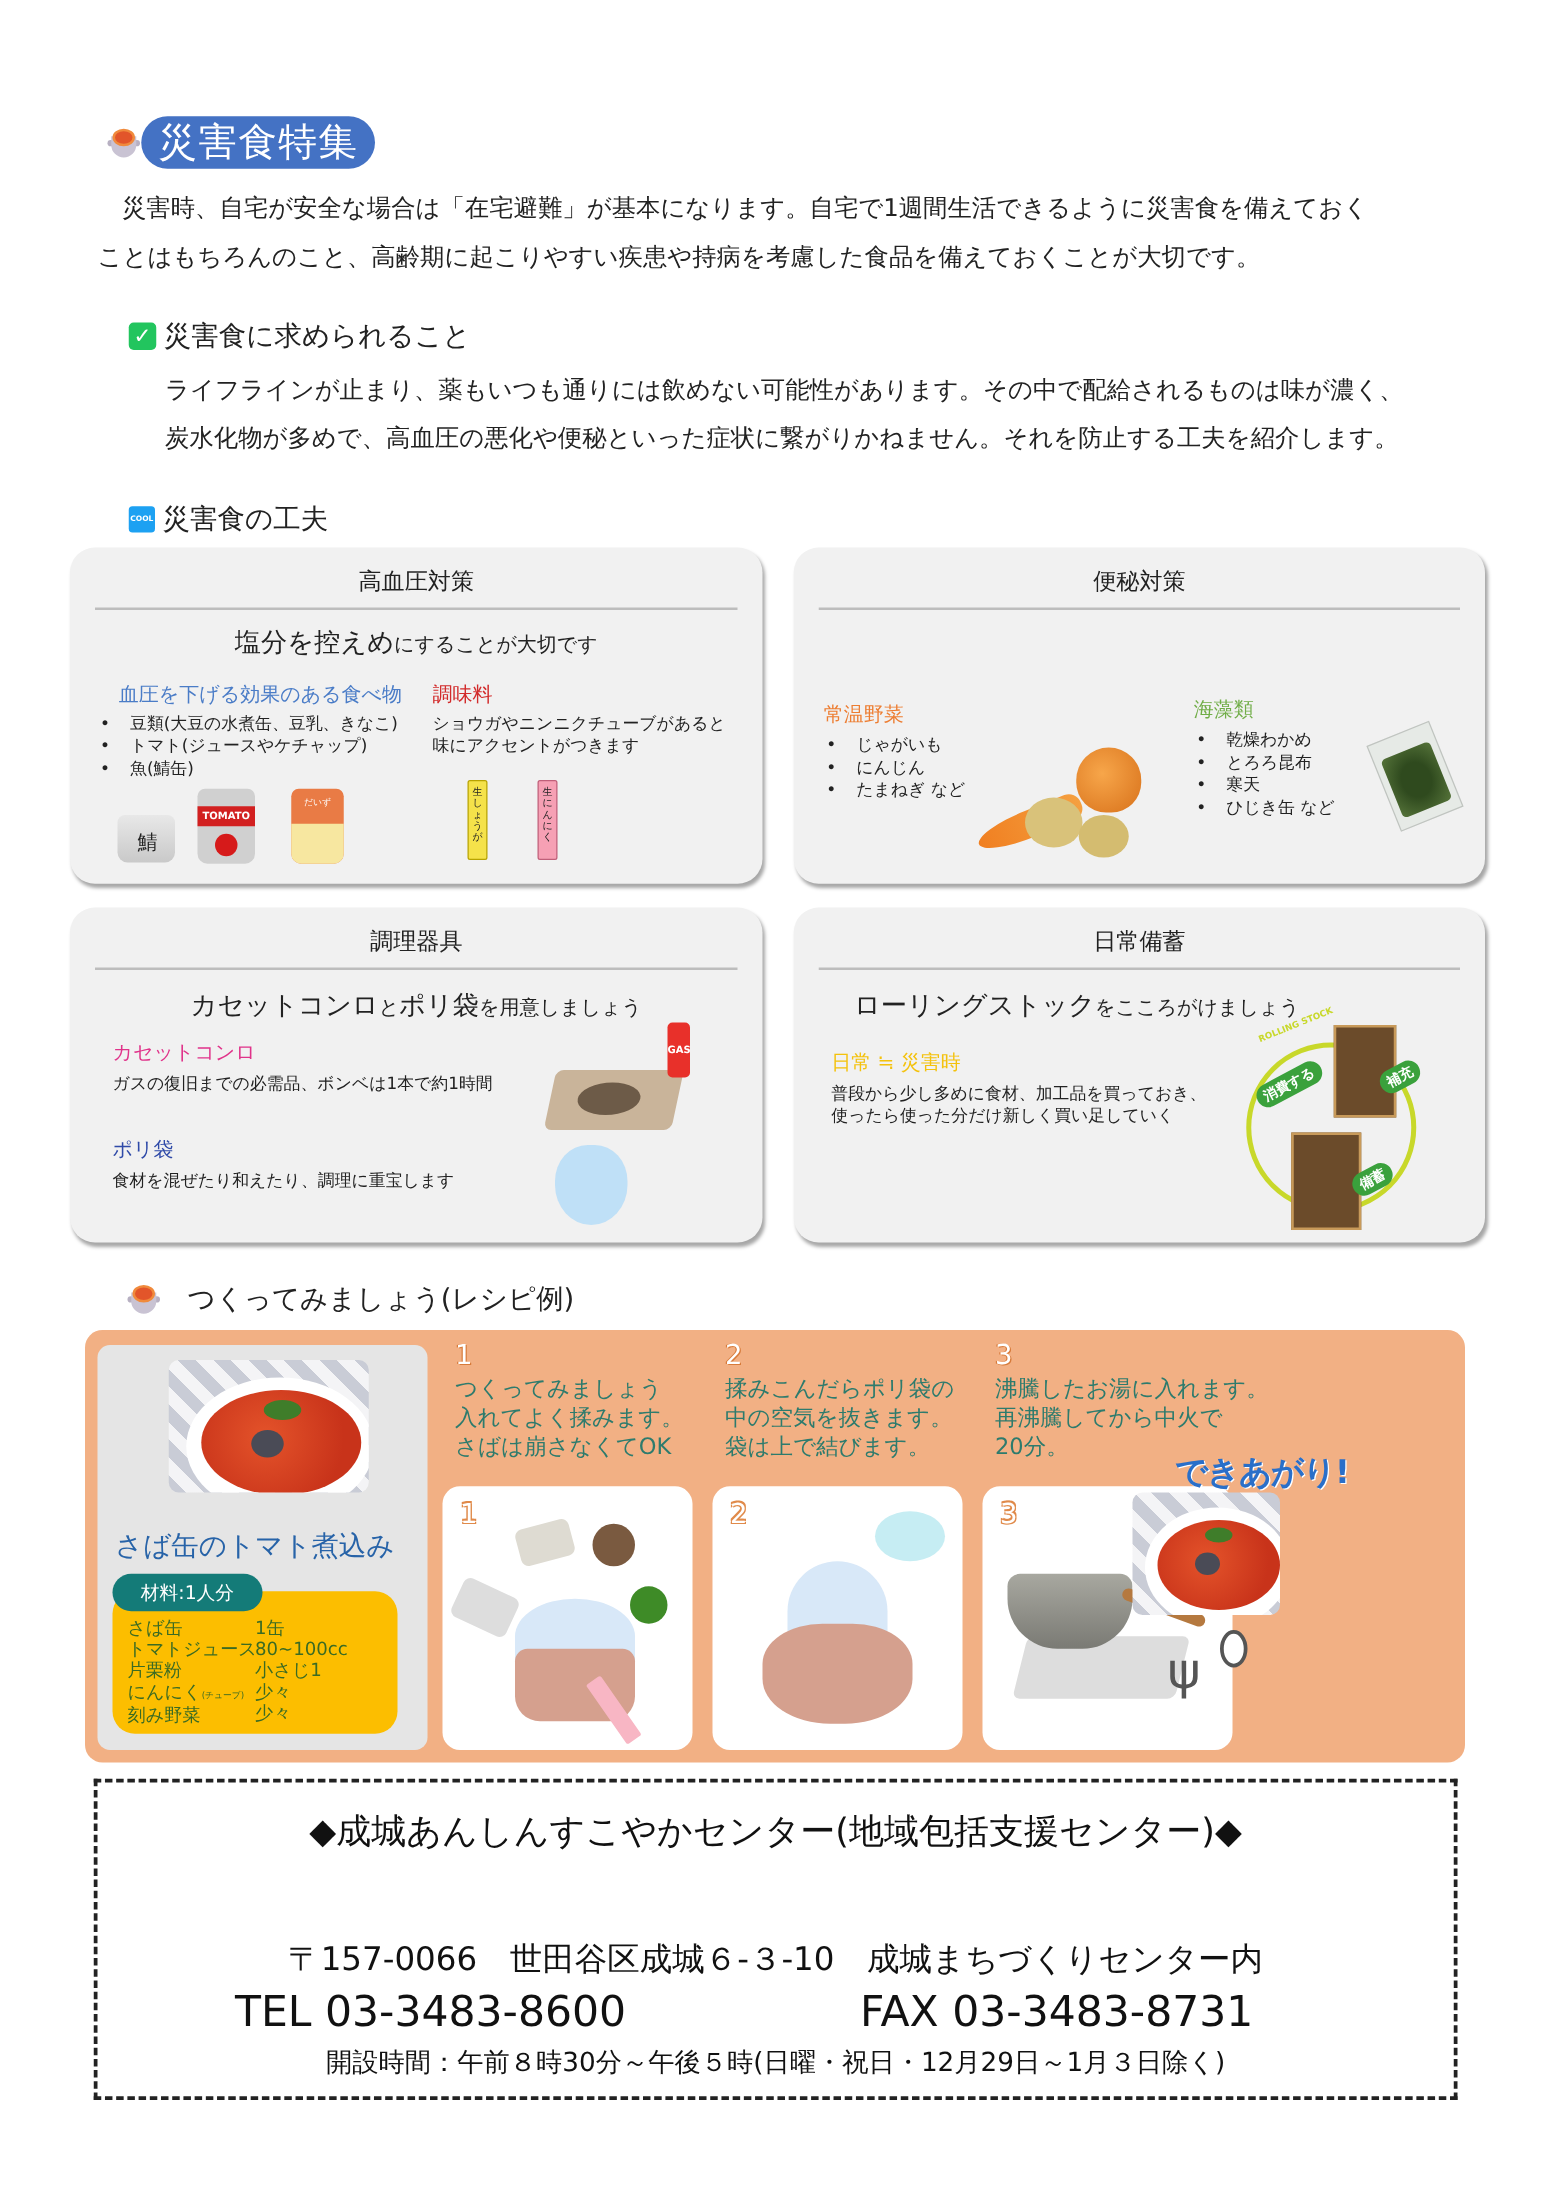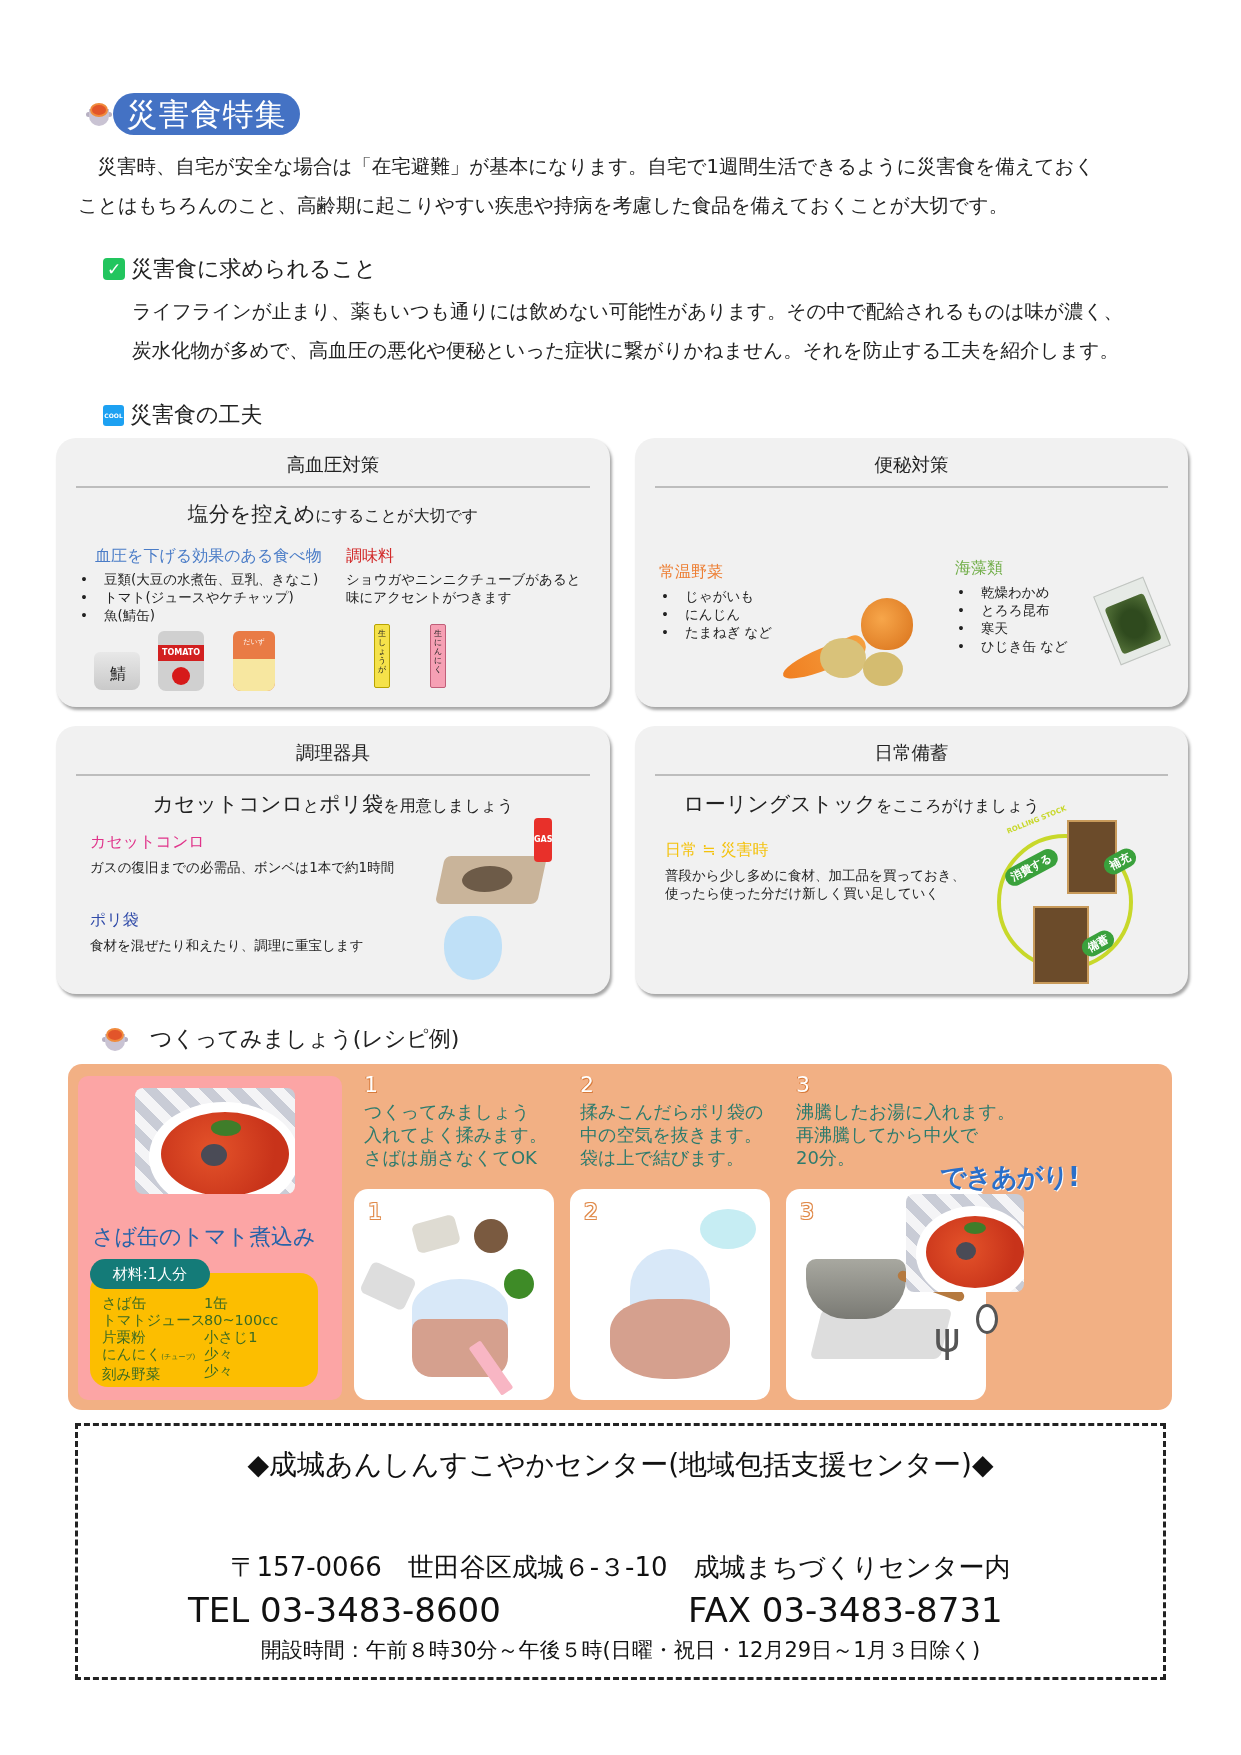--- a/index.html
+++ b/index.html
@@ -25,21 +25,21 @@
   .sub{position:absolute;font-size:16px;}
   .small{position:absolute;font-size:13.5px;line-height:18px;color:#222;}
   .bul{position:absolute;font-size:13.5px;line-height:18px;margin:0;padding:0;list-style:none;}
   .bul li{position:relative;padding-left:26px;}
   .bul li::before{content:"•";position:absolute;left:2px;top:0;}
   
   .can{position:absolute;border-radius:6px 6px 8px 8px;}
   .tube{position:absolute;width:14px;height:62px;border-radius:2px;}
   
   .recipe{position:absolute;left:68px;top:1064px;width:1104px;height:346px;background:#f2b084;border-radius:14px;}
-  .rc-left{position:absolute;left:10px;top:12px;width:264px;height:324px;background:#fca5a5;border-radius:10px;}
+  .rc-left{position:absolute;left:10px;top:12px;width:264px;height:324px;background:#e5e5e5;border-radius:10px;}
   .photo{position:absolute;border-radius:8px;overflow:hidden;background:repeating-linear-gradient(45deg,#c9ccd6 0 10px,#f4f4f6 10px 20px);}
   .photo .plate{position:absolute;border-radius:50%;background:#fff;}
   .photo .sauce{position:absolute;border-radius:50%;background:radial-gradient(circle at 40% 45%,#e4532a,#c8331a 70%);}
   .photo .fish{position:absolute;border-radius:50%;background:#4a4b56;}
   .photo .herb{position:absolute;border-radius:50%;background:#3f7d2a;}
   .step-num{position:absolute;font-size:22px;color:#fff;text-shadow:1px 1px 0 #d77b3b,-1px 0 0 #d77b3b;}
   .step-text{position:absolute;font-size:18px;line-height:23px;color:#2d7b6d;white-space:pre-line;}
   .step-img{position:absolute;top:125px;width:200px;height:211px;background:#fff;border-radius:14px;}
   .step-img .n{position:absolute;left:14px;top:10px;font-size:22px;color:#fff;text-shadow:1px 1px 0 #e08a4a,-1px -1px 0 #e08a4a,1px -1px 0 #e08a4a,-1px 1px 0 #e08a4a;}
   .bagfill{position:absolute;background:#d5a08e;border-radius:40% 40% 45% 45%;}

